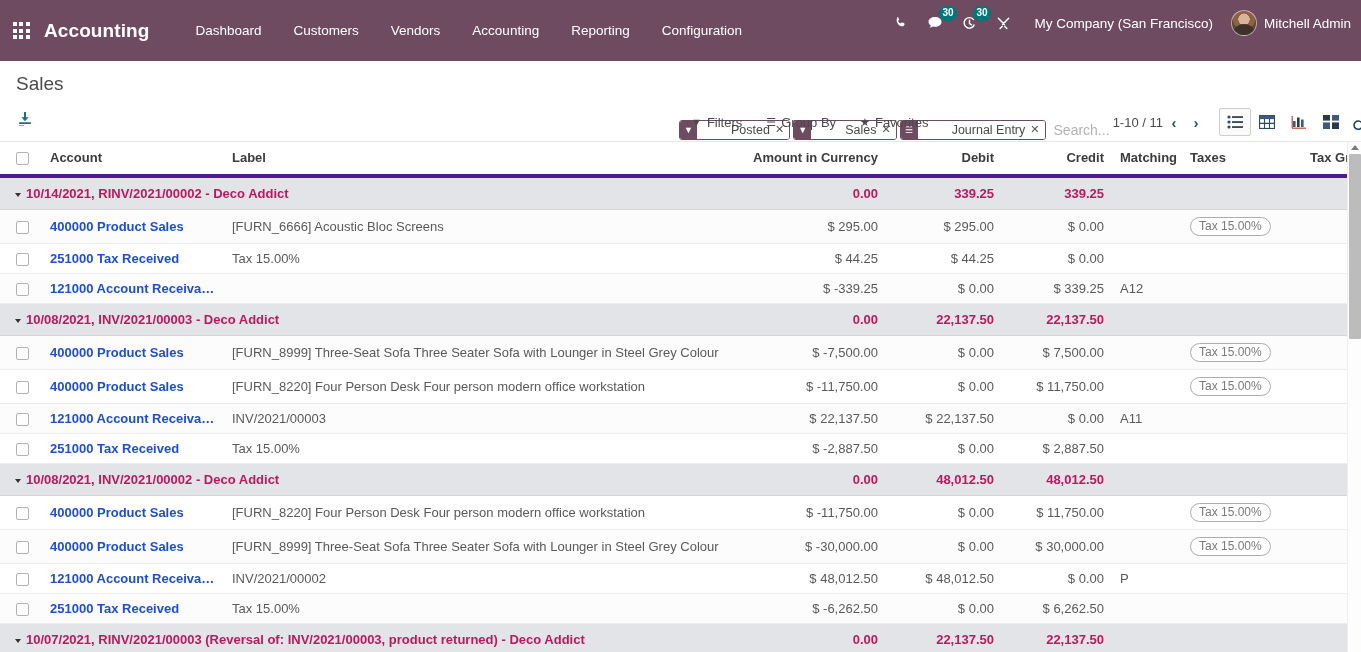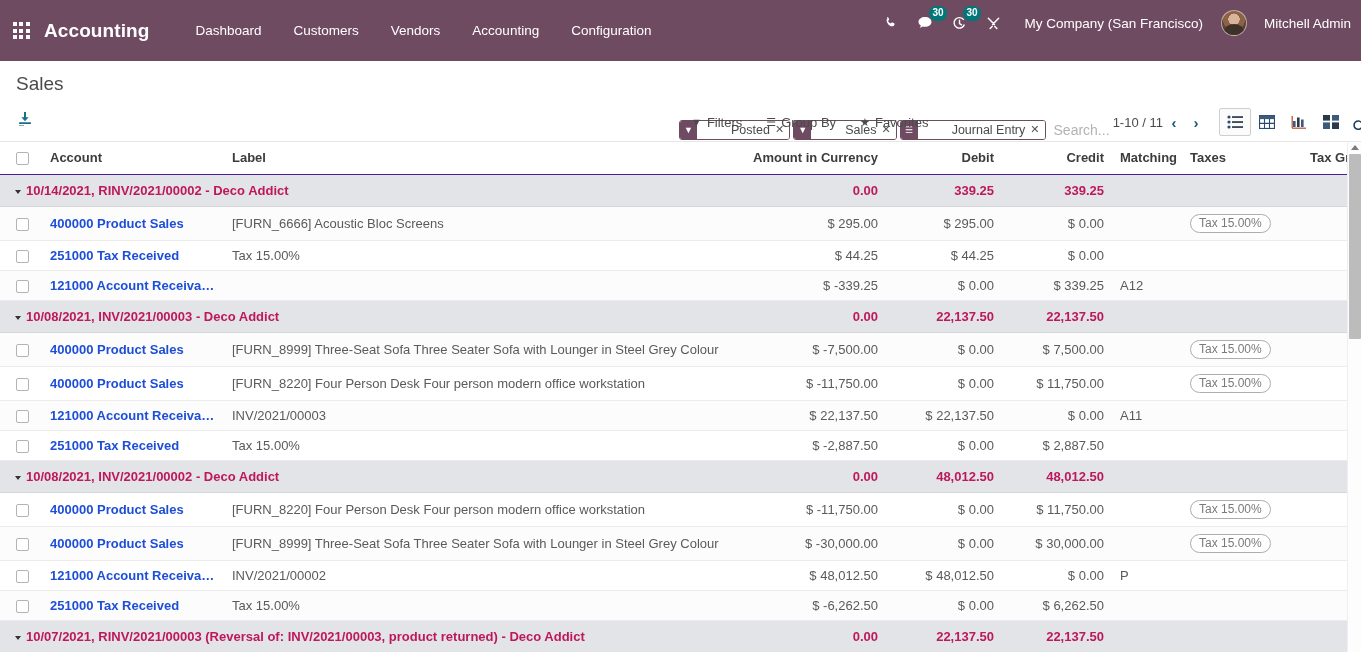--- a/index.html
+++ b/index.html
@@ -56,21 +56,21 @@
   .badge {
     position: absolute; top: 6px; left: 21px;
     background: #00787a; color: #fff;
     font-size: 10px; line-height: 14px;
     min-width: 17px; height: 15px; text-align: center;
     border-radius: 8px; padding: 0 3px; font-weight: bold;
   }
   .company {
     font-size: 13.5px; padding: 0 14px; white-space: nowrap; cursor: pointer;
   }
-  .user-box { display: flex; align-items: center; gap: 17px; cursor: pointer; padding-left: 4px; }
+  .user-box { display: flex; align-items: center; gap: 7px; cursor: pointer; padding-left: 4px; }
   .avatar {
     width: 26px; height: 26px; border-radius: 50%;
     background: radial-gradient(circle at 50% 34%, #d8b49a 0 28%, #8d6146 29% 56%, #5c4434 57% 100%);
     border: 1px solid rgba(255,255,255,.55);
     overflow: hidden; position: relative; flex: none;
   }
   .avatar::after {
     content: ""; position: absolute; left: 50%; top: 56%;
     width: 20px; height: 16px; transform: translateX(-50%);
     background: #3e3129; border-radius: 50% 50% 0 0;
@@ -147,21 +147,21 @@
     cursor: pointer; border: 1px solid transparent; border-radius: 2px;
   }
   .vbtn.active { border-color: #cfcfcf; background: #fbfbfb; }
 
   
   .table-wrap { position: relative; height: 520px; overflow: hidden; }
   table { border-collapse: collapse; width: 1347px; table-layout: fixed; }
   thead th {
     font-size: 13px; font-weight: bold; color: #3c3c3c;
     text-align: left; padding: 8px 8px 9px 8px;
-    border-bottom: 1px solid #4c1d95; background: #fff;
+    border-bottom: 4px solid #4c1d95; background: #fff;
     white-space: nowrap;
   }
   th.num, td.num { text-align: right; }
   td {
     font-size: 13px; color: #5a5a5a; padding: 7px 8px;
     border-bottom: 1px solid #ececec; white-space: nowrap;
     overflow: hidden; text-overflow: ellipsis;
   }
   tr.data:nth-child(even) td { background: #fcfcfc; }
   td.acct { color: #1d4ed8; font-weight: bold; }
@@ -234,20 +234,21 @@
       <i></i>
       <i></i>
       <i></i>
   </div>
   <div class="brand">Accounting</div>
   <div class="nav-items">
     <div class="nav-item">Dashboard</div>
     <div class="nav-item">Customers</div>
     <div class="nav-item">Vendors</div>
     <div class="nav-item">Accounting</div>
+    <div class="nav-item">Reporting</div>
     <div class="nav-item">Configuration</div>
   </div>
 
   <div class="nav-right">
     <div class="nav-ico">
       <svg width="14" height="14" viewBox="0 0 16 16" fill="#ffffff">
         <path d="M3.5 1.2c.5-.2 1 0 1.3.5l1 1.8c.2.4.1.9-.2 1.2l-.8.7c-.1.1-.1.3 0 .5.5 1 1.5 2 2.5 2.5.2.1.4.1.5 0l.7-.8c.3-.3.8-.4 1.2-.2l1.8 1c.5.3.7.8.5 1.3l-.4 1c-.2.6-.8 1-1.5.9C6.9 12.3 3.7 9.1 2.9 5 2.8 4.3 3.2 3.7 3.8 3.5l-.3-2.3z"></path>
       </svg>
     </div>
     <div class="nav-ico">

